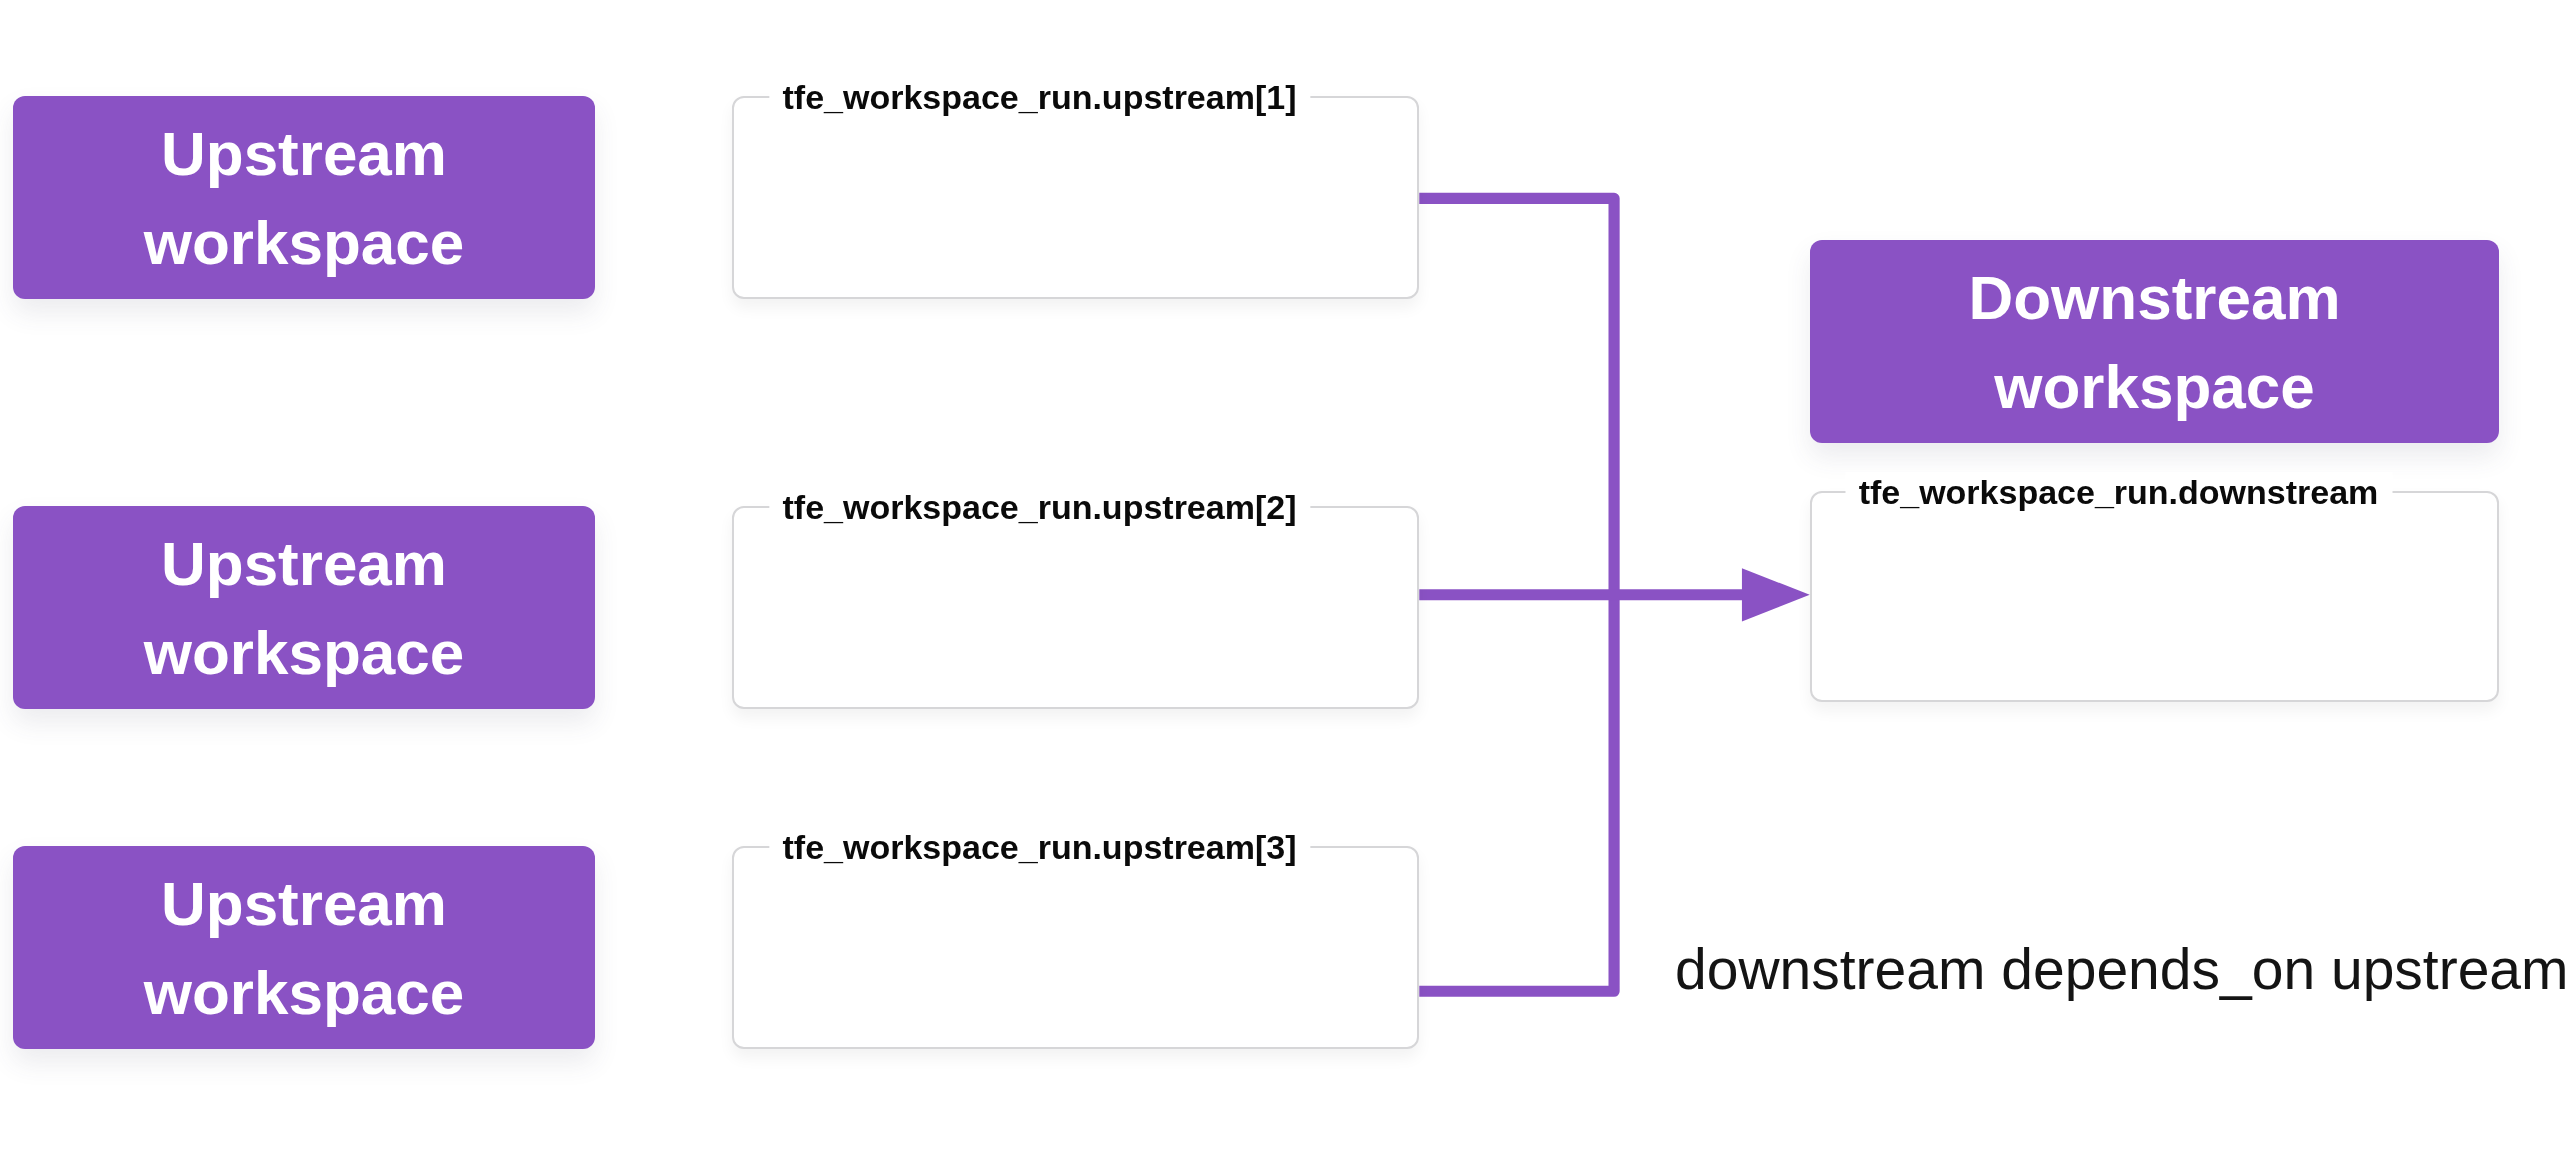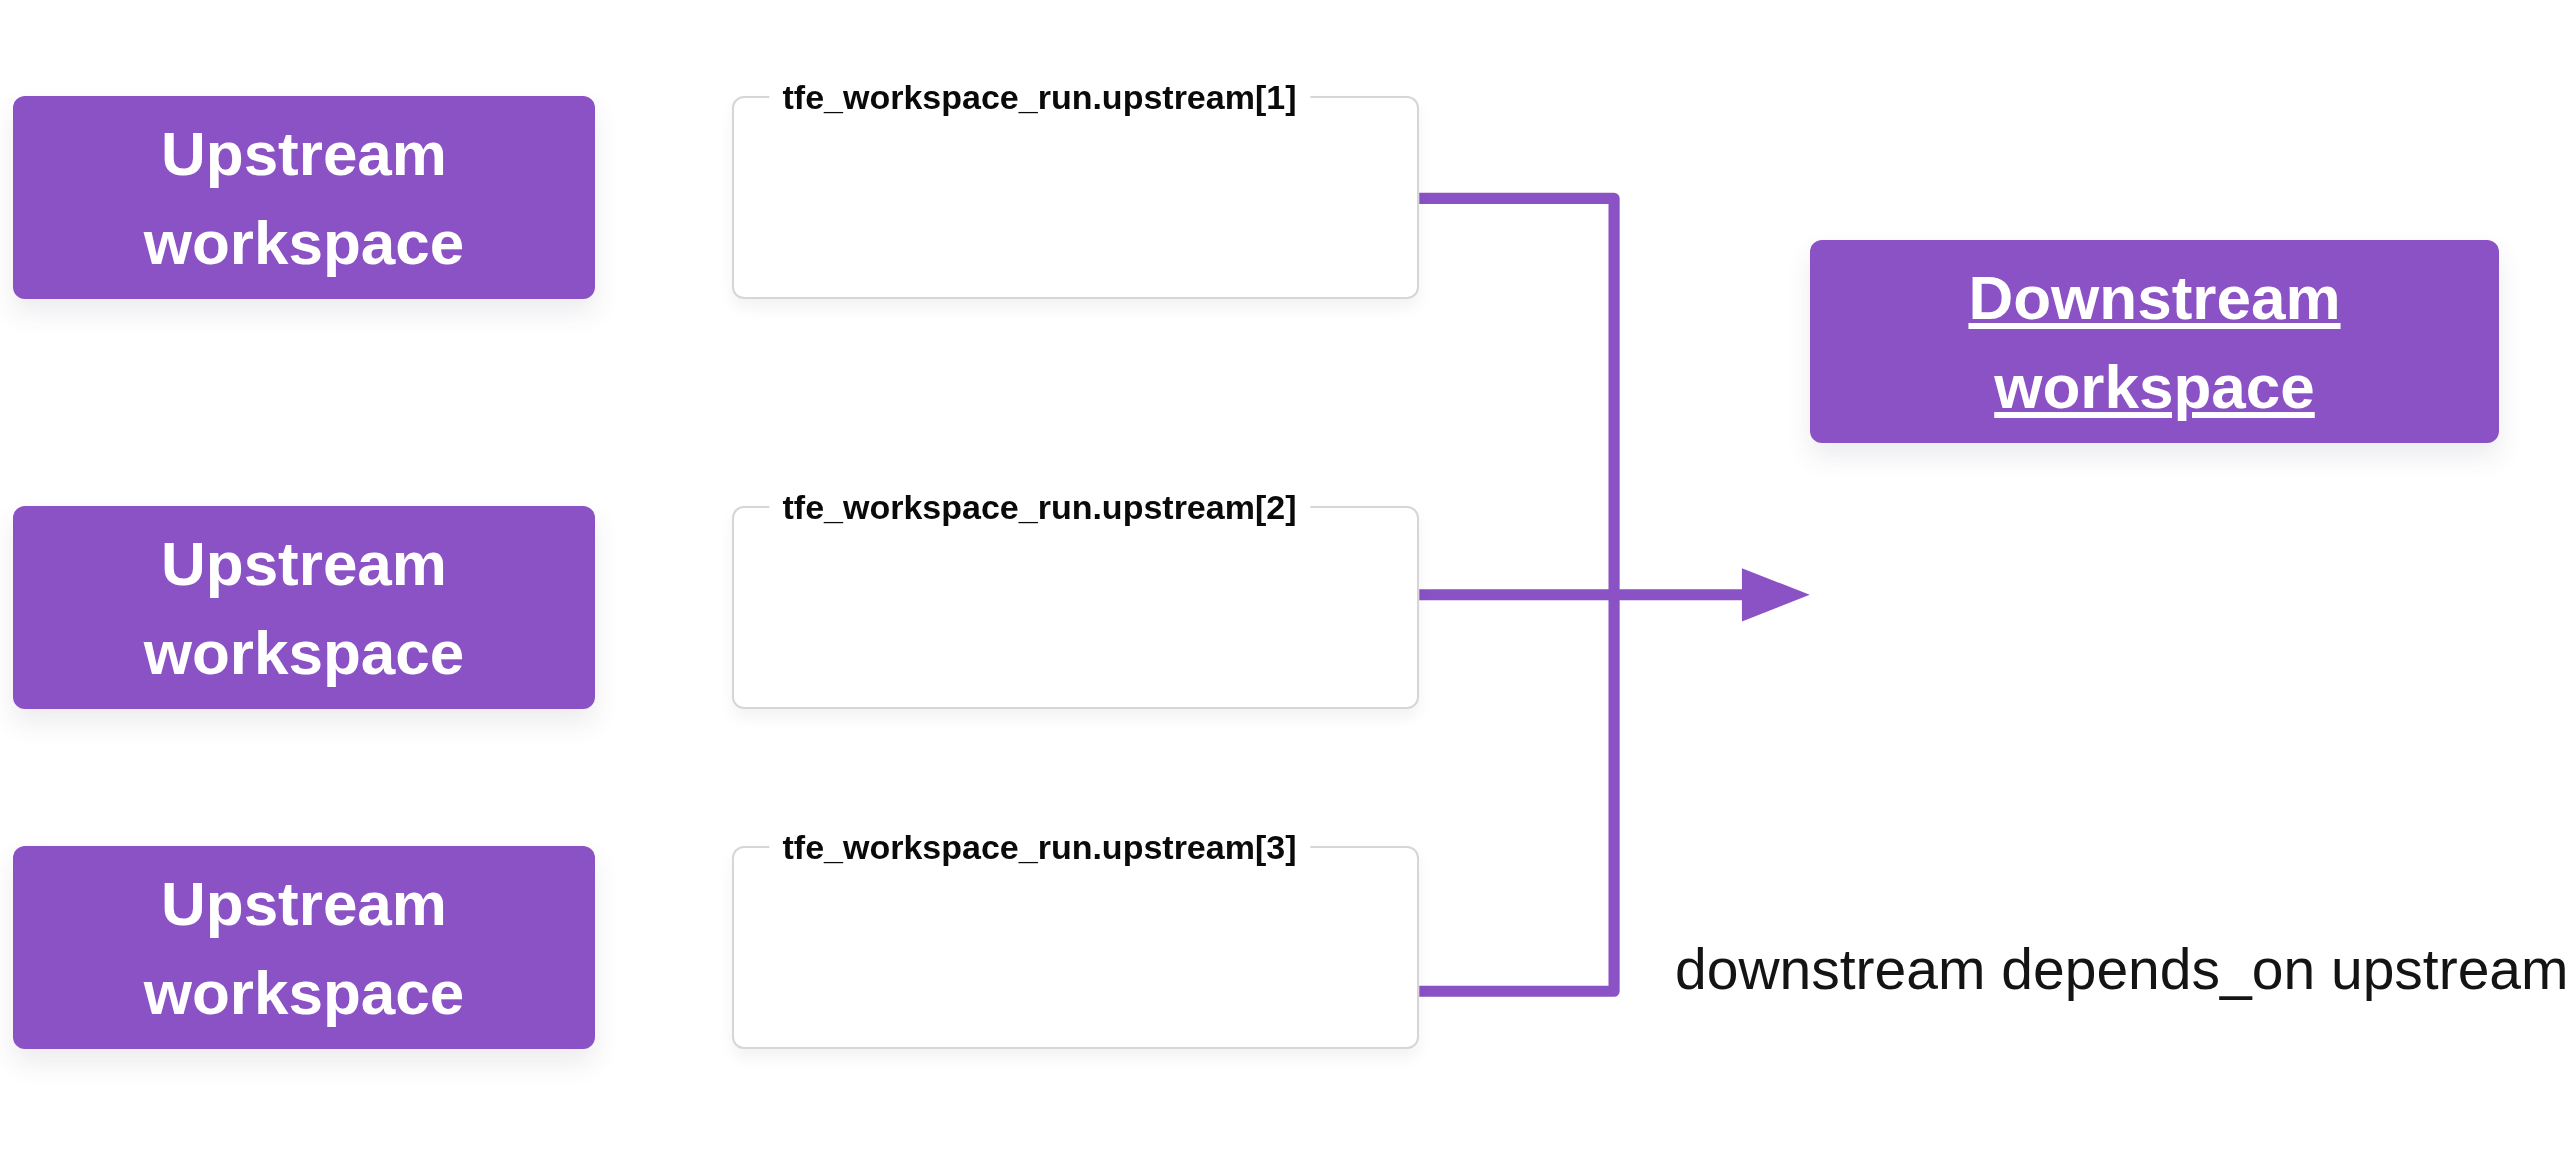--- a/index.html
+++ b/index.html
@@ -66,21 +66,21 @@
     white-space: nowrap;
   }
   
   .up-purple { left: 13px; width: 582px; height: 203px; }
   .row1 { top: 96px; }
   .row2 { top: 506px; }
   .row3 { top: 846px; }
   
   .up-resource { left: 732px; width: 687px; height: 203px; }
   
-  .down-purple { left: 1810px; top: 240px; width: 689px; height: 203px; text-decoration: underline; }
+  .down-purple { left: 1810px; top: 240px; width: 689px; height: 203px; }
   .down-resource { left: 1810px; top: 491px; width: 689px; height: 211px; }
   .caption {
     position: absolute;
     left: 1675px;
     top: 896px;
     font-size: 57px;
     line-height: 62px;
     color: var(--caption-text);
     white-space: nowrap;
     margin-top: 42px;
@@ -118,17 +118,20 @@
 workspace</span>
   </div>
   <div class="resource-box up-resource row3">
     <span class="resource-label">tfe_workspace_run.upstream[3]</span>
   </div>
 
   <div class="purple-box down-purple">
     <span>Downstream
 workspace</span>
   </div>
+  <div class="resource-box down-resource">
+    <span class="resource-label">tfe_workspace_run.downstream</span>
+  </div>
 
   <div class="caption">downstream depends_on upstream</div>
 
 </div>
 
 
 </body></html>

